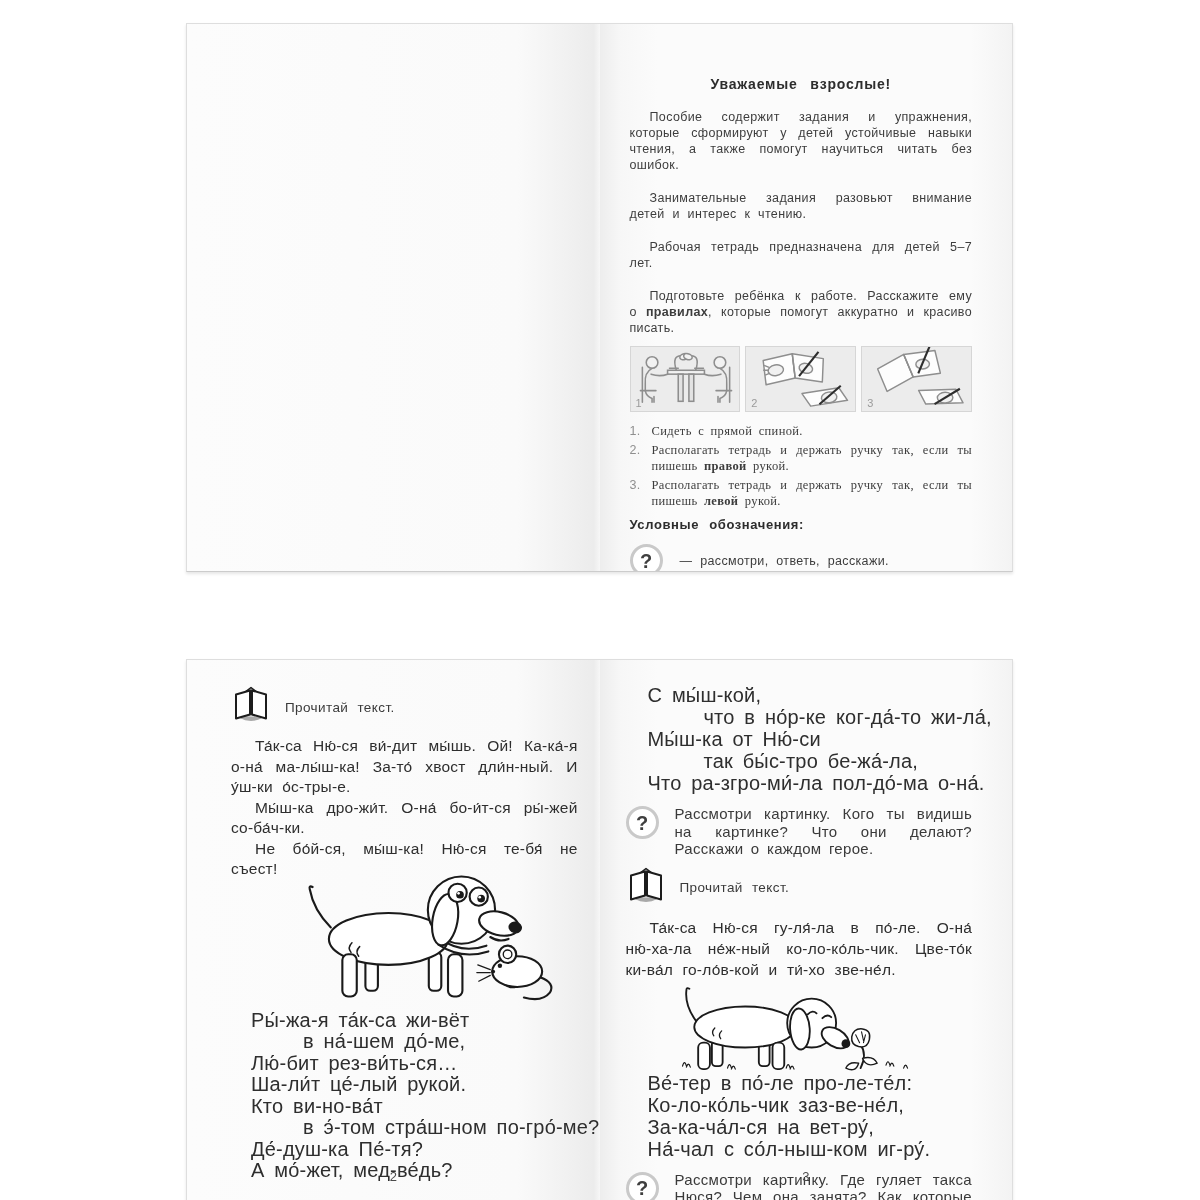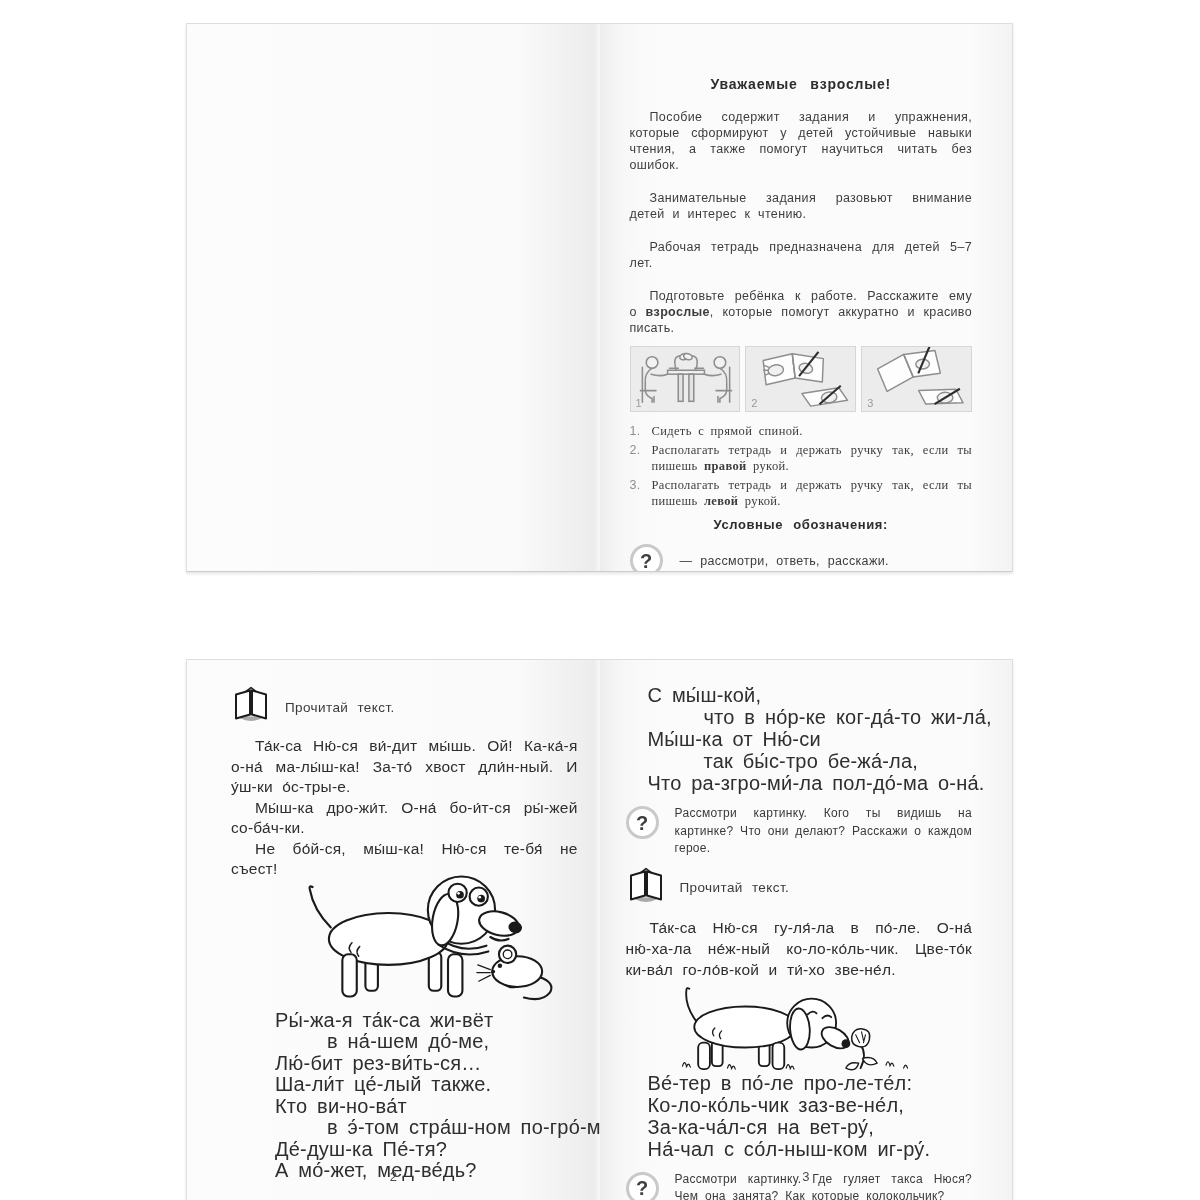--- a/index.html
+++ b/index.html
@@ -28,45 +28,45 @@
     text-align:justify; text-indent:20px; margin:17px 0 3px; color:#3d3d3d; }
   .pics { display:flex; gap:5px; margin:10px 0 11px; }
   .pic { flex:1; height:66px; background:#ececec; border:1px solid #d6d6d6; position:relative; }
   .pic .num { position:absolute; left:5px; bottom:2px; font-size:11px; color:#9b9b9b; }
   .pic svg { position:absolute; left:0; top:0; }
   .rules { margin:0 0 6px; }
   .rule { display:flex; font-size:12.5px; line-height:16px; letter-spacing:0.35px;
     word-spacing:3px; color:#3d3d3d; margin-bottom:3px; }
   .rule .num { width:22px; flex:none; color:#8f8f8f; }
   .rule .txt { flex:1; text-align:justify;font-family:Liberation Serif, serif; }
-  .legend-title { font-size:13px; font-weight:bold; color:#2d2d2d; text-align:center;
+  .legend-title { font-size:13px; font-weight:bold; color:#2d2d2d; text-align:left;
     letter-spacing:0.6px; word-spacing:6px; margin:8px 0 12px; }
   .legend-row { display:flex; align-items:center; margin-bottom:8px; }
   .legend-row .ic { width:50px; flex:none; }
   .legend-row .txt { font-size:12.5px; letter-spacing:0.35px; word-spacing:4px; color:#3d3d3d; }
 
   
   .pg2 { padding:26px 22px 0 44px; }
   .pg3 { padding:24px 40px 0 26px; }
   .task-row { display:flex; align-items:center; margin-bottom:8px; }
   .task-row .ic { width:54px; flex:none; }
   .task-row .txt { font-size:13.5px; letter-spacing:0.4px; word-spacing:5px; color:#3a3a3a; }
   .read p { font-size:15.5px; line-height:20.5px; letter-spacing:0.2px; word-spacing:5px;
     text-align:justify; text-indent:24px; margin:0; color:#2e2e2e; }
   .pg3 .read p { line-height:21px; }
   .poem { font-size:20px; letter-spacing:0.2px; word-spacing:4px; color:#2e2e2e; }
   .poem > div { line-height:21.5px; white-space:nowrap; }
-  .pg2 .poem { margin-left:44px; }
+  .pg2 .poem { margin-left:20px; }
   .pg3 .poem { margin-left:22px; }
   .pg3 .poem > div { line-height:22px; }
   .poem .ind { padding-left:52px; }
   .pg3 .poem .ind { padding-left:56px; }
   .q-row { display:flex; align-items:flex-start; margin:11px 0 9px; }
   .q-row .ic { width:49px; flex:none; padding-top:1px; }
-  .q-row .txt { font-size:12px; line-height:17.5px; letter-spacing:0.3px; word-spacing:3px;
+  .q-row .txt { font-size:15px; line-height:17.5px; letter-spacing:0.3px; word-spacing:3px;
     text-align:justify; color:#3a3a3a; flex:1; }
   .q-icon { width:33px; height:33px; border:3px solid #c9c9c9; border-radius:50%;
     background:#fff; display:flex; align-items:center; justify-content:center; }
   .q-icon span { font-size:20px; font-weight:bold; color:#3f3f3f; line-height:1; }
   .illus2 { margin:-16px 0 0 52px; height:146px; }
   .illus3 { margin:2px 0 0 40px; height:90px; }
   .pagenum { position:absolute; bottom:22px; left:0; right:0; text-align:center;
     font-size:13px; color:#4a4a4a; }
   .hiddendefs { position:absolute; width:0; height:0; overflow:hidden; }
 </style>
@@ -86,21 +86,21 @@
 <div class="spread top">
   <div class="page pleft"></div>
 
   <div class="page pright">
     <div class="intro">
       <div class="intro-title">Уважаемые  взрослые!</div>
 
       <p>Пособие содержит задания и упражнения, которые сформируют у детей устойчивые навыки чтения, а также помогут научиться читать без ошибок.</p>
       <p>Занимательные задания разовьют внимание детей и интерес к чтению.</p>
       <p>Рабочая тетрадь предназначена для детей 5–7 лет.</p>
-      <p><span>Подготовьте ребёнка к работе. Расскажите ему о </span><b>взрослые</b><span>, которые помогут аккуратно и красиво писать.</span></p>
+      <p><span>Подготовьте ребёнка к работе. Расскажите ему о </span><b>правилах</b><span>, которые помогут аккуратно и красиво писать.</span></p>
 
       <div class="pics">
         <div class="pic">
           <svg width="110" height="64" viewBox="0 0 110 66">
             <g stroke="#8e8e8e" stroke-width="1.6" fill="none" stroke-linecap="round">
               <rect x="36" y="24" width="38" height="4" fill="#f2f2f2"></rect>
               <rect x="47" y="28" width="5" height="28" fill="#e3e3e3"></rect>
               <rect x="58" y="28" width="5" height="28" fill="#e3e3e3"></rect>
               <path d="M45,24 Q40,8 51,9"></path>
                 <ellipse cx="53" cy="10" rx="4.5" ry="3" fill="#f2f2f2" transform="rotate(-18 53 10)"></ellipse>
@@ -237,21 +237,21 @@
           <path d="M210,110 l-13,-5 M210,113 l-14,0 M210,116 l-12,6" fill="none" stroke-width="1.3"></path>
           <path d="M226,126 q5,4 11,2" fill="none" stroke-width="1.6"></path>
         </g>
       </svg>
     </div>
 
     <div class="poem">
       <div>Ры́-жа-я та́к-са жи-вёт</div>
       <div class="ind">в на́-шем до́-ме,</div>
       <div>Лю́-бит рез-ви́ть-ся…</div>
-      <div>Ша-ли́т це́-лый также.</div>
+      <div>Ша-ли́т це́-лый рукой.</div>
       <div>Кто ви-но-ва́т</div>
       <div class="ind">в э́-том стра́ш-ном по-гро́-ме?</div>
       <div>Де́-душ-ка Пе́-тя?</div>
       <div>А мо́-жет, мед-ве́дь?</div>
     </div>
 
     <div class="pagenum">2</div>
   </div>
 
   <div class="page pright pg3">

